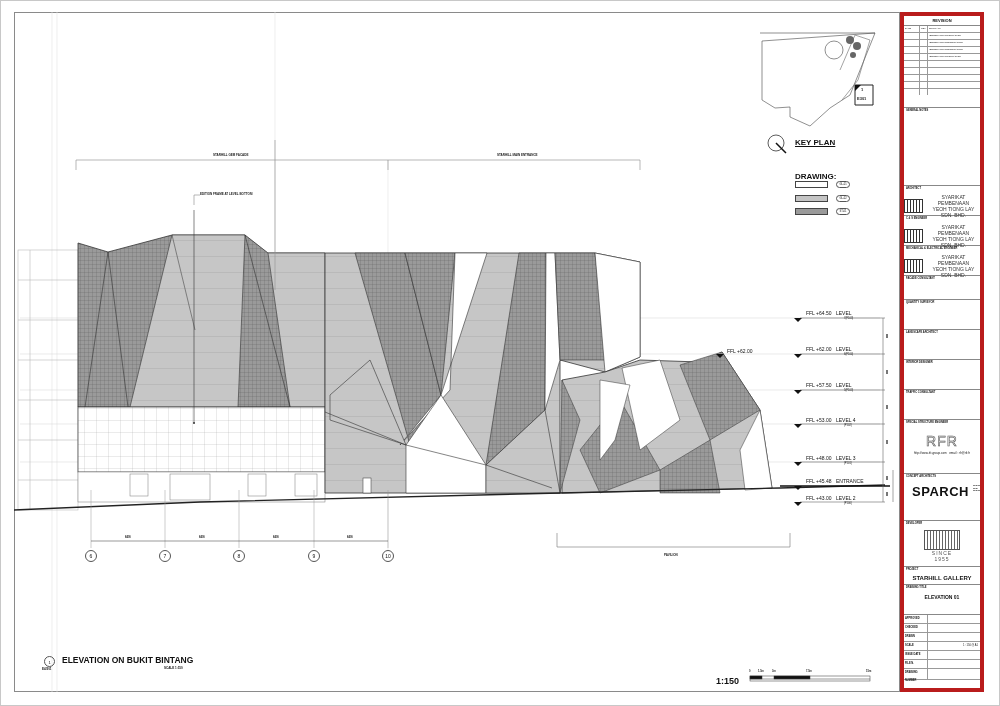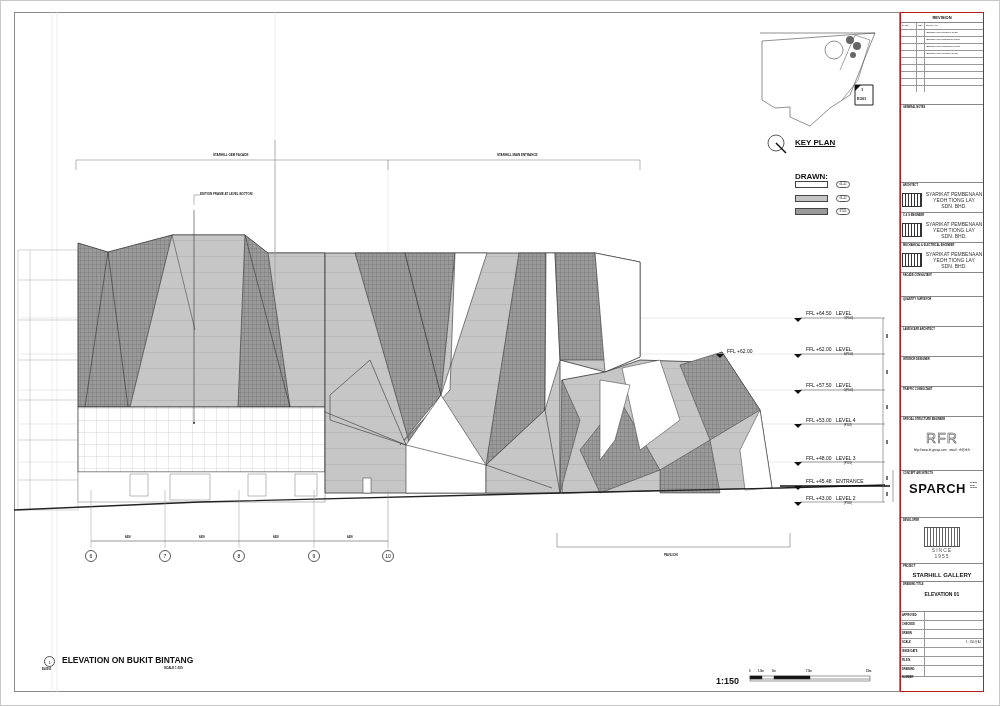--- a/index.html
+++ b/index.html
@@ -1,20 +1,20 @@
 <!DOCTYPE html>
 <html><head>
 <meta charset="utf-8">
 <style>
   html,body{margin:0;padding:0;background:#fff;}
   body{width:1000px;height:706px;position:relative;overflow:hidden;font-family:"Liberation Sans",sans-serif;color:#111;}
   .sheet-frame{position:absolute;left:14px;top:12px;width:886px;height:680px;border:1px solid #8a8a8a;box-sizing:border-box;}
   .outer-frame{position:absolute;left:0;top:0;width:1000px;height:706px;border:1px solid #c8c8c8;box-sizing:border-box;}
   svg.drawing{position:absolute;left:0;top:0;}
-  .tb{position:absolute;left:900px;top:12px;width:84px;height:680px;border:1px solid #b91c1c;box-sizing:border-box;font-size:3px;}
+  .tb{position:absolute;left:900px;top:12px;width:84px;height:680px;border:4px solid #b91c1c;box-sizing:border-box;font-size:3px;}
   .tb .sec{border-bottom:1px solid #888;box-sizing:border-box;position:relative;}
   .tb .lbl{font-size:2.6px;font-weight:bold;padding:1px 2px;text-transform:uppercase;}
   .tb .rev-title{text-align:center;font-weight:bold;font-size:4px;padding:2px 0;border-bottom:1px solid #888;}
   .rev-row{display:flex;border-bottom:1px solid #999;height:6px;font-size:2.4px;line-height:6px;}
   .rev-row span{display:block;overflow:hidden;white-space:nowrap;}
   .rev-row .c1{width:14px;border-right:1px solid #999;padding-left:1px;}
   .rev-row .c2{width:6px;border-right:1px solid #999;padding-left:1px;}
   .rev-row .c3{flex:1;padding-left:1px;}
   .consultant{font-size:5px;text-align:center;line-height:6px;color:#333;}
   .logo-box{display:flex;align-items:center;justify-content:center;gap:4px;margin-top:3px;}
@@ -236,21 +236,21 @@
 <div class="grid-bubble" style="left:308px;top:550px;">9</div>
 <div class="grid-bubble" style="left:382px;top:550px;">10</div>
 <div class="dim-text" style="left:125px;top:536px;">8400</div>
 <div class="dim-text" style="left:199px;top:536px;">8400</div>
 <div class="dim-text" style="left:273px;top:536px;">8400</div>
 <div class="dim-text" style="left:347px;top:536px;">8400</div>
 
 <div class="label-small" style="left:861px;top:87px;font-size:4px;">1</div>
 <div class="label-small" style="left:857px;top:96px;font-size:4px;">E301</div>
 <div class="keyplan-title">KEY PLAN</div>
-<div class="legend-title">DRAWN:</div>
+<div class="legend-title">DRAWING:</div>
 <div class="legend-sw" style="top:181px;background:#fff;"></div>
 <div class="legend-sw" style="top:195px;background:#c4c4c4;"></div>
 <div class="legend-sw" style="top:208px;background:#9a9a9a;"></div>
 <div class="legend-tag" style="top:181px;">GL-01</div>
 <div class="legend-tag" style="top:195px;">GL-02</div>
 <div class="legend-tag" style="top:208px;">ST-01</div>
 
 <div class="bubble">1</div>
 <div class="title-ref">E4/301</div>
 <div class="title-main">ELEVATION ON BUKIT BINTANG</div>

